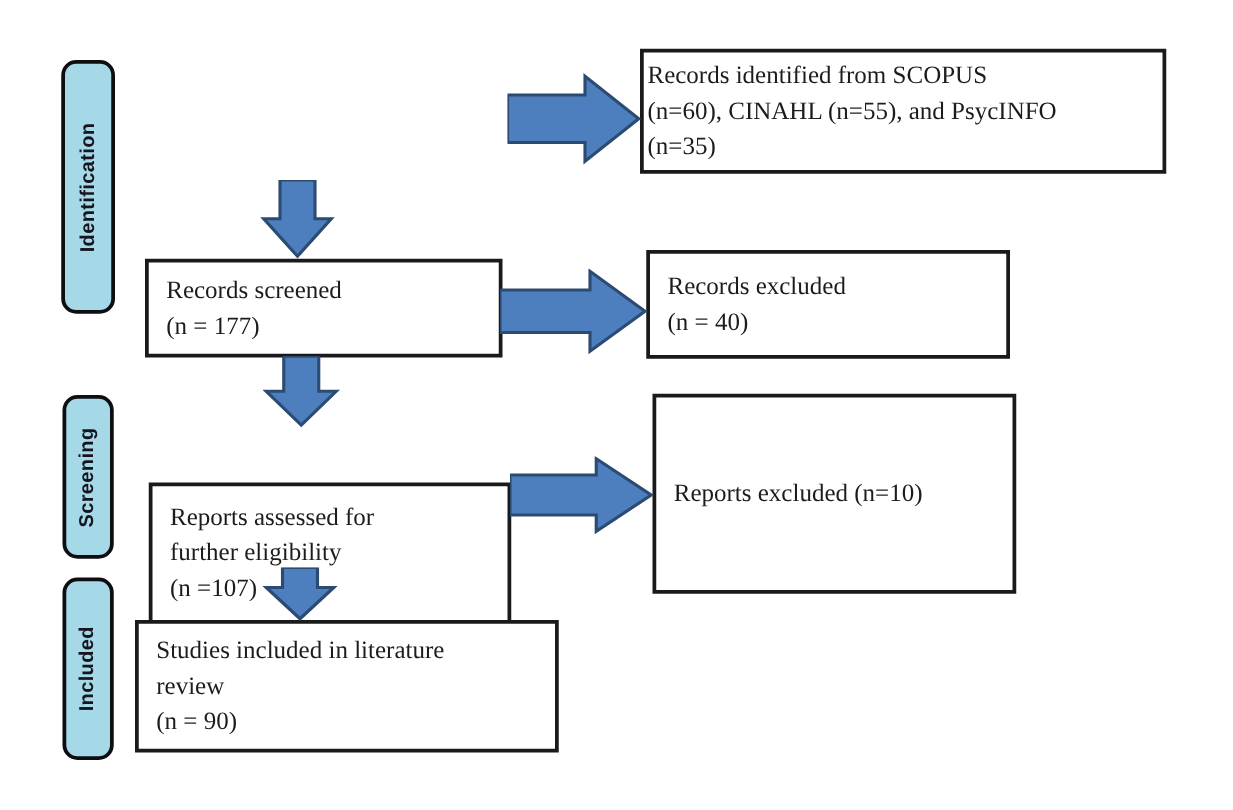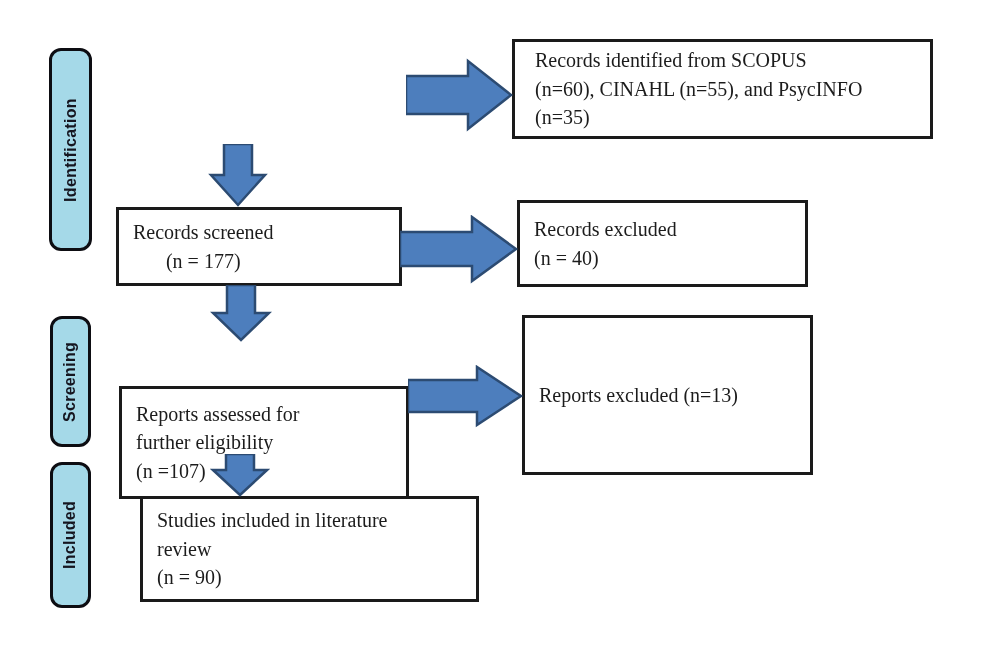--- a/index.html
+++ b/index.html
@@ -70,46 +70,46 @@
   </div>
   <div class="stage-label" style="left:50px;top:316px;width:41px;height:131px;">
     <span>Screening</span>
   </div>
   <div class="stage-label" style="left:50px;top:462px;width:41px;height:146px;">
     <span>Included</span>
   </div>
 
 
   <div class="flow-box" style="left:512px;top:39px;width:421px;height:100px;">
-    <span class="box-text" style="padding-left:20px;">Records identified from SCOPUS
+    <span class="box-text" style="padding-left:3px;">Records identified from SCOPUS
 (n=60), CINAHL (n=55), and PsycINFO
 (n=35)</span>
   </div>
 
-  <div class="flow-box" style="left:116px;top:207px;width:286px;height:79px;text-align:center;">
+  <div class="flow-box" style="left:116px;top:207px;width:286px;height:79px;">
     <span class="box-text">Records screened
 (n = 177)</span>
   </div>
 
   <div class="flow-box" style="left:517px;top:200px;width:291px;height:87px;">
     <span class="box-text">Records excluded
 (n = 40)</span>
   </div>
 
   <div class="flow-box" style="left:119px;top:338px;width:290px;height:113px;margin-top:48px;">
     <span class="box-text">Reports assessed for
 further eligibility
 (n =107)</span>
   </div>
 
   <div class="flow-box" style="left:522px;top:315px;width:291px;height:160px;">
-    <span class="box-text">Reports excluded (n=13)</span>
+    <span class="box-text">Reports excluded (n=10)</span>
   </div>
 
-  <div class="flow-box" style="left:140px;top:496px;width:339px;height:106px;">
+  <div class="flow-box" style="left:108px;top:496px;width:339px;height:106px;">
     <span class="box-text">Studies included in literature
 review
 (n = 90)</span>
   </div>
 
   <svg class="arrow" style="left:406px;top:58px;" width="108" height="74" viewBox="0 0 108 74" aria-hidden="true">
     <polygon points="0,18 62,18 62,3 105,37 62,71 62,56 0,56"></polygon>
   </svg>
   <svg class="arrow" style="left:400px;top:215px;" width="119" height="69" viewBox="0 0 119 69" aria-hidden="true">
     <polygon points="0,17 72,17 72,2 116,34 72,66 72,51 0,51"></polygon>

